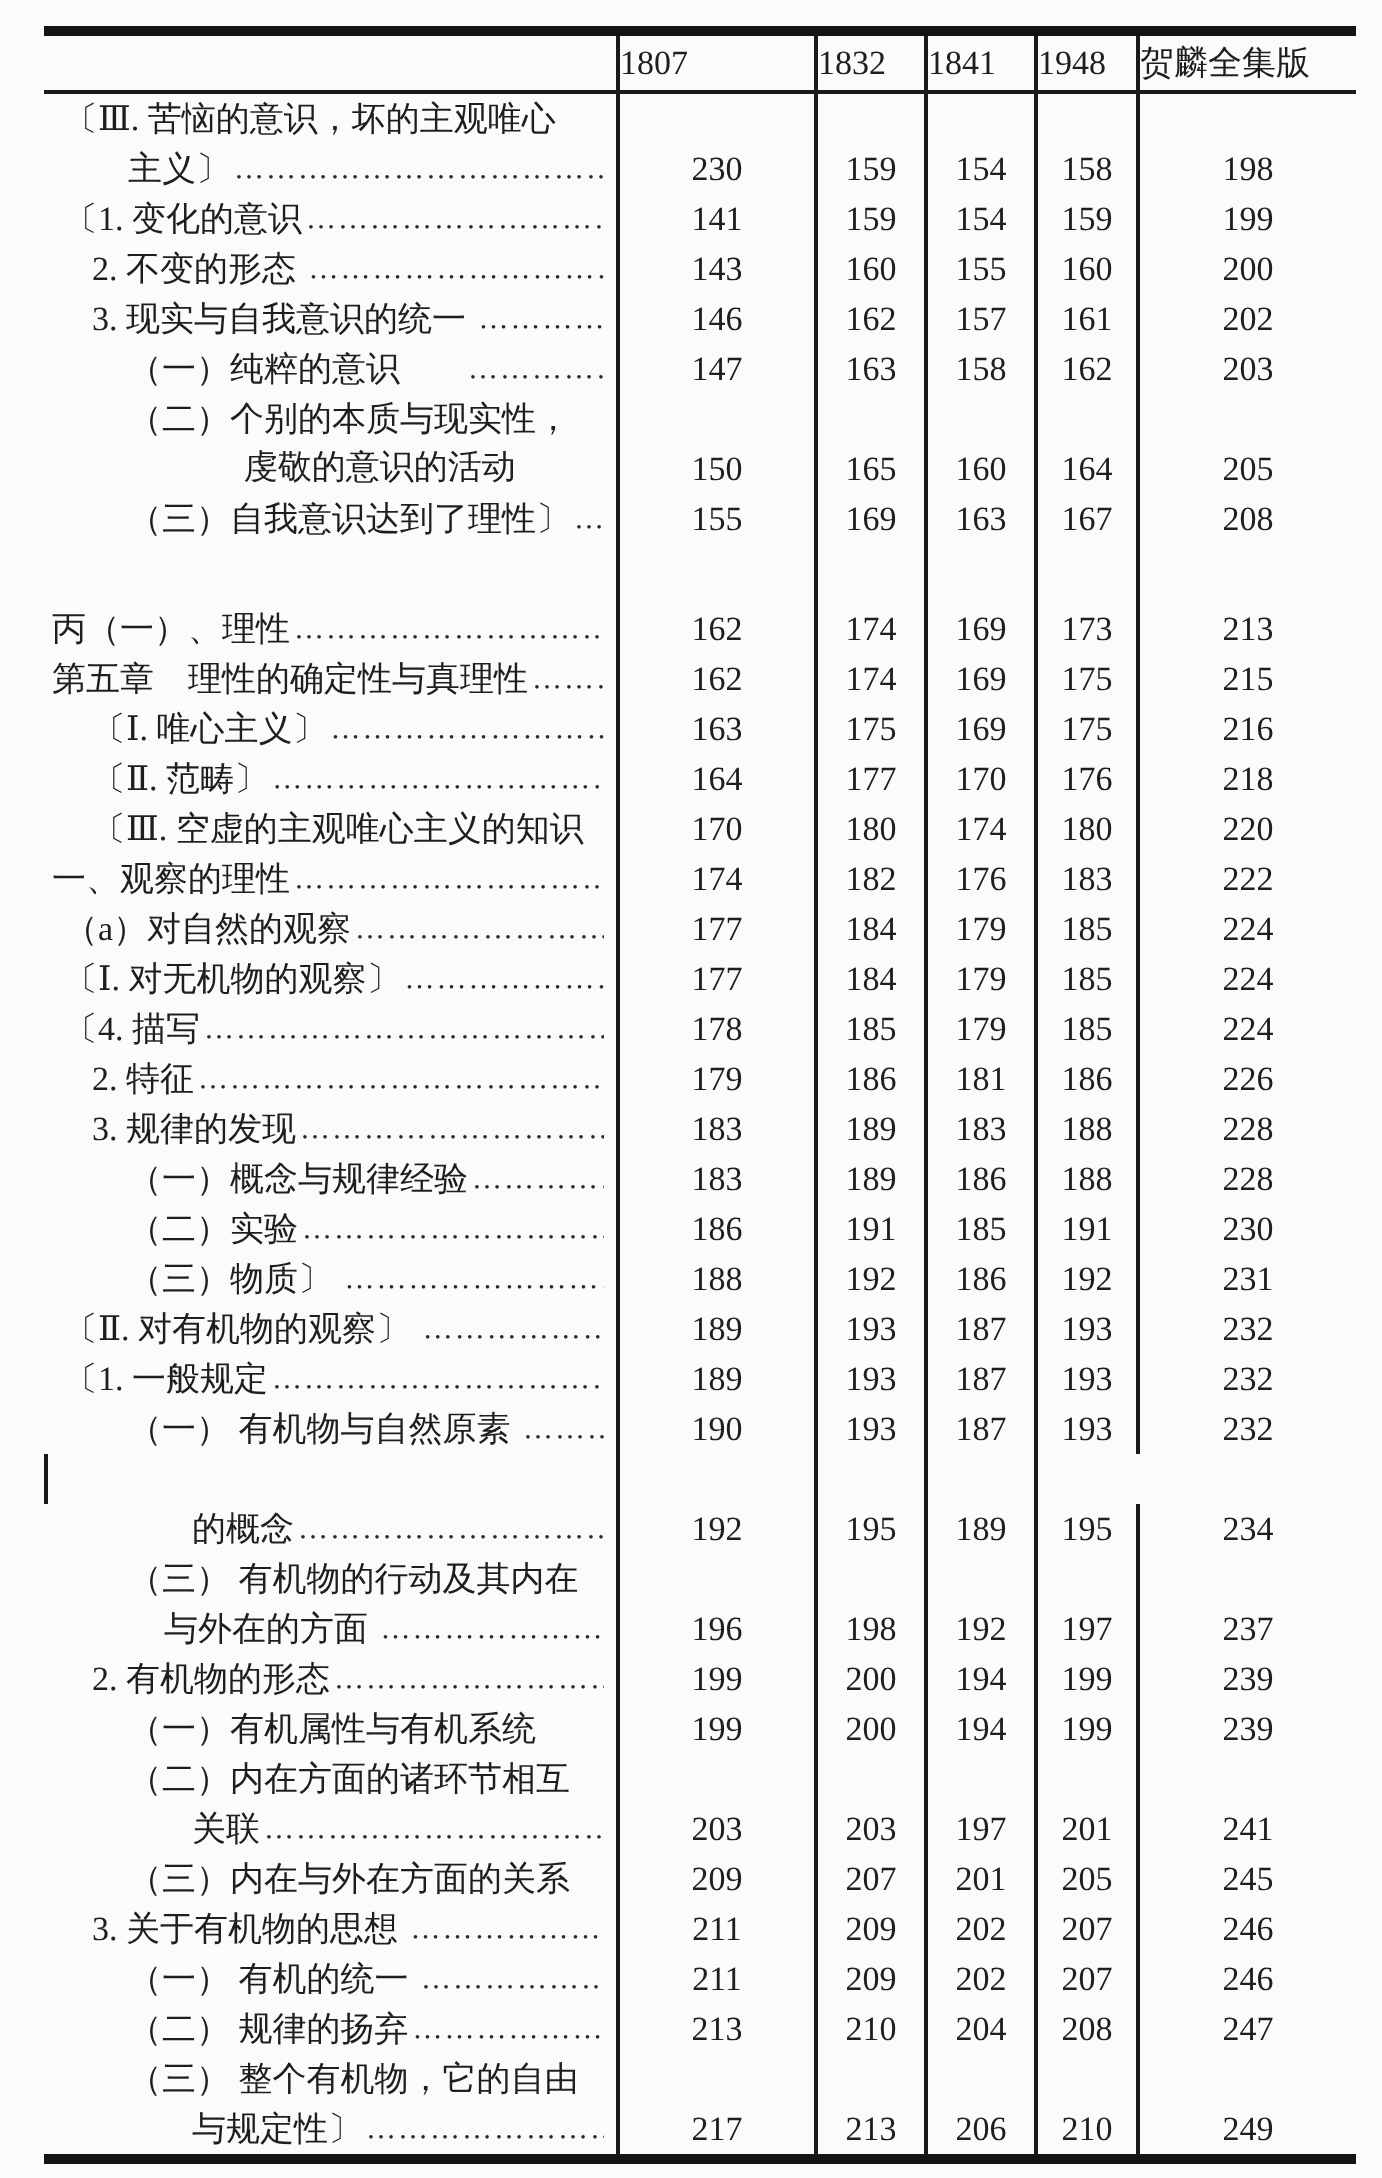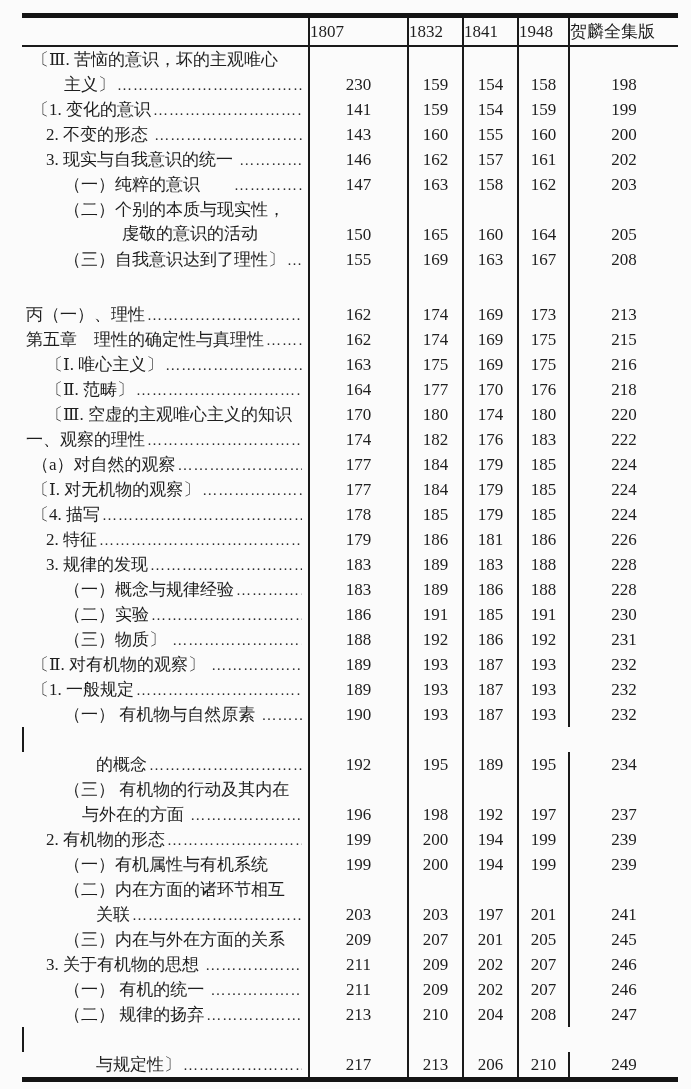--- a/index.html
+++ b/index.html
@@ -365,20 +365,21 @@
         </div>
         <div class="grid-row row">
           <div class="tcell" style="padding-left: 42px;"><div class="t">（二） 规律的扬弃</div><div class="leader">…………………………………………………………………………………………………………</div></div>
           <div class="ncell vline">213</div>
           <div class="ncell vline">210</div>
           <div class="ncell vline">204</div>
           <div class="ncell vline">208</div>
           <div class="ncell vline">247</div>
         </div>
         <div class="grid-row row">
+          <div class="tcell" style="padding-left: 42px;"><div class="t">（三） 整个有机物，它的自由</div></div>
           <div class="ncell vline"></div>
           <div class="ncell vline"></div>
           <div class="ncell vline"></div>
           <div class="ncell vline"></div>
           <div class="ncell vline"></div>
         </div>
         <div class="grid-row row">
           <div class="tcell" style="padding-left: 74px;"><div class="t">与规定性〕</div><div class="leader">…………………………………………………………………………………………………………</div></div>
           <div class="ncell vline">217</div>
           <div class="ncell vline">213</div>

